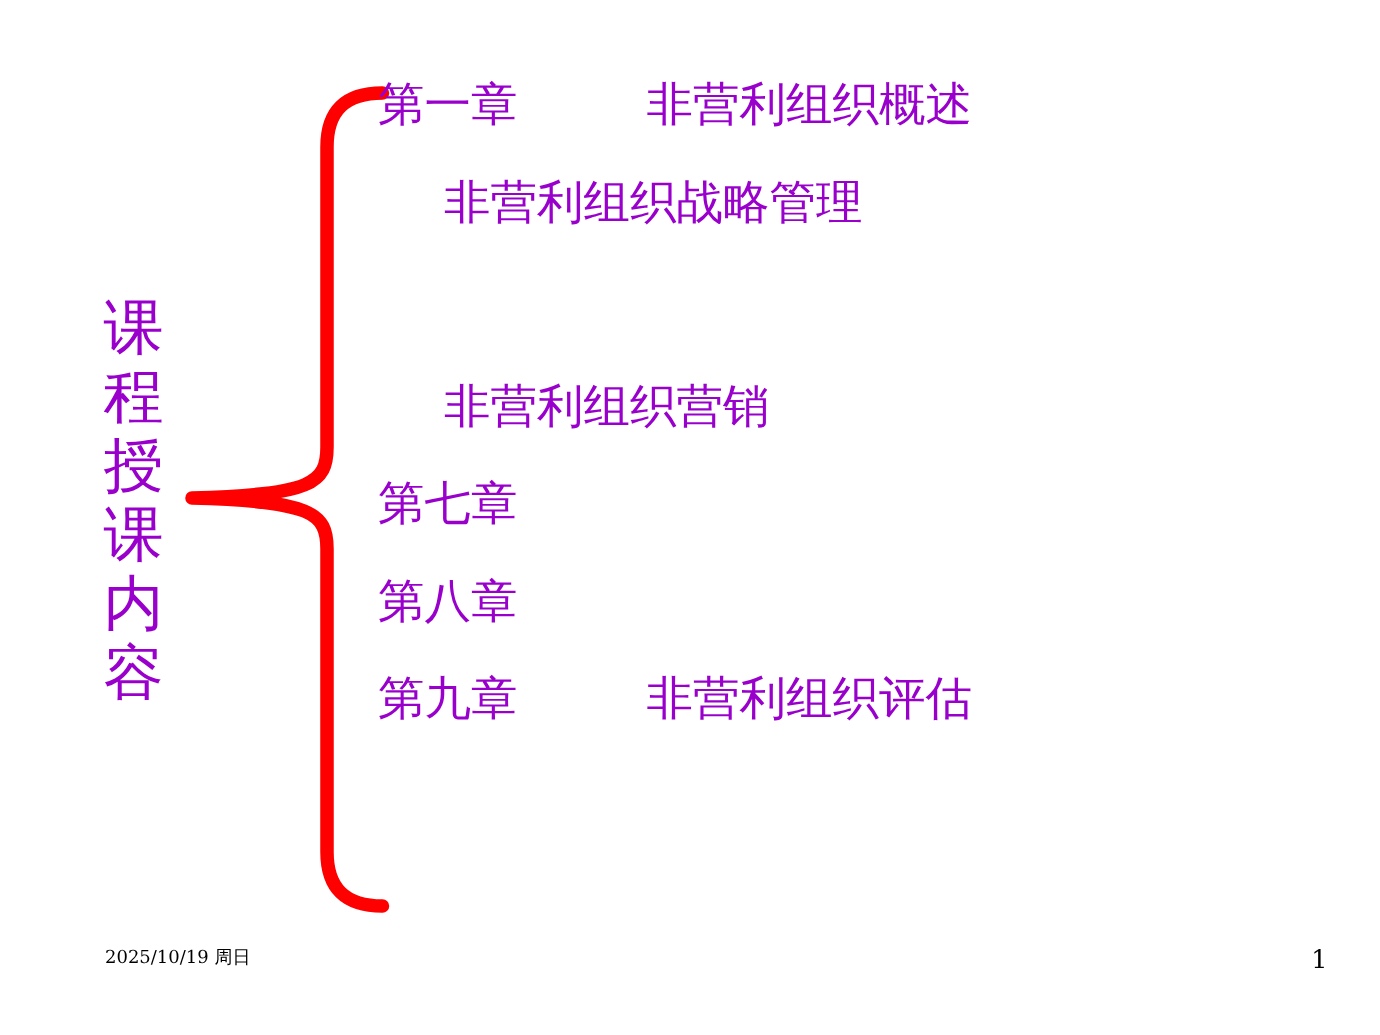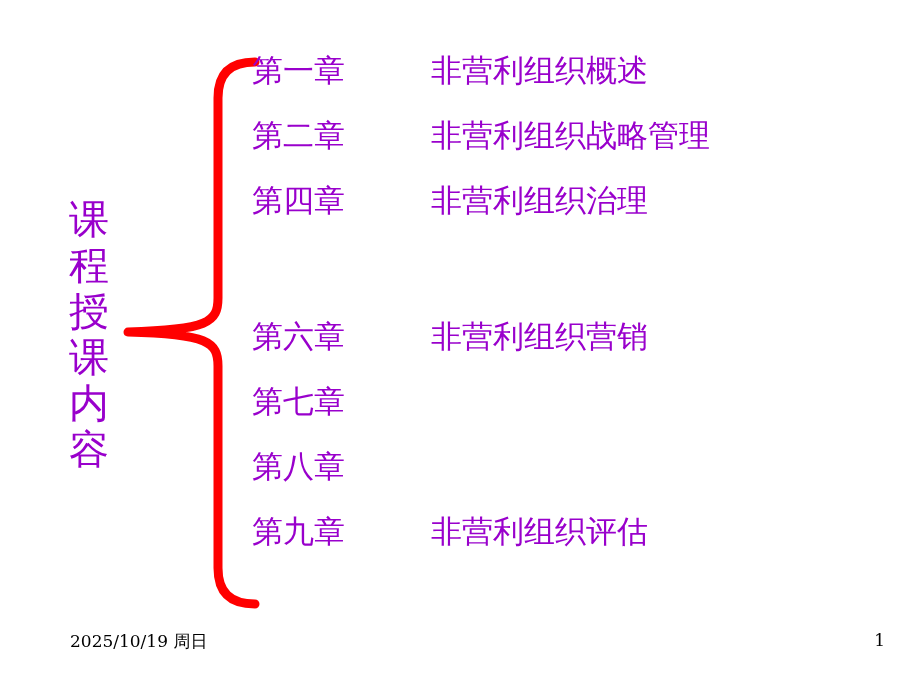--- a/index.html
+++ b/index.html
@@ -81,21 +81,21 @@
     flex: 1 1 auto;
     margin-left: 44px;
   }
 
   
   #footer-date {
     position: absolute;
     left: 70px;
     top: 630px;
     color: #000000;
-    font-size: 17px;
+    font-size: 12px;
     font-family: "DejaVu Serif", "Liberation Serif", serif;
     white-space: nowrap;
   }
   #footer-pagenum {
     position: absolute;
     left: 845px;
     top: 630px;
     width: 40px;
     text-align: right;
     color: #000000;
@@ -128,35 +128,29 @@
   </div>
 
   <div id="chapter-list">
 
     <div class="chapter-row">
       <span class="chapter-num">第一章</span>
       <span class="chapter-title">非营利组织概述</span>
     </div>
 
     <div class="chapter-row">
-      <span class="chapter-num">第二章</span>
       <span class="chapter-title">非营利组织战略管理</span>
     </div>
 
 
-    <div class="chapter-row">
-      <span class="chapter-num">第四章</span>
-      <span class="chapter-title">非营利组织治理</span>
-    </div>
 
     <div class="chapter-row">
     </div>
 
     <div class="chapter-row gap-before">
-      <span class="chapter-num">第六章</span>
       <span class="chapter-title">非营利组织营销</span>
     </div>
 
     <div class="chapter-row">
       <span class="chapter-num">第七章</span>
     </div>
 
     <div class="chapter-row">
       <span class="chapter-num">第八章</span>
     </div>

